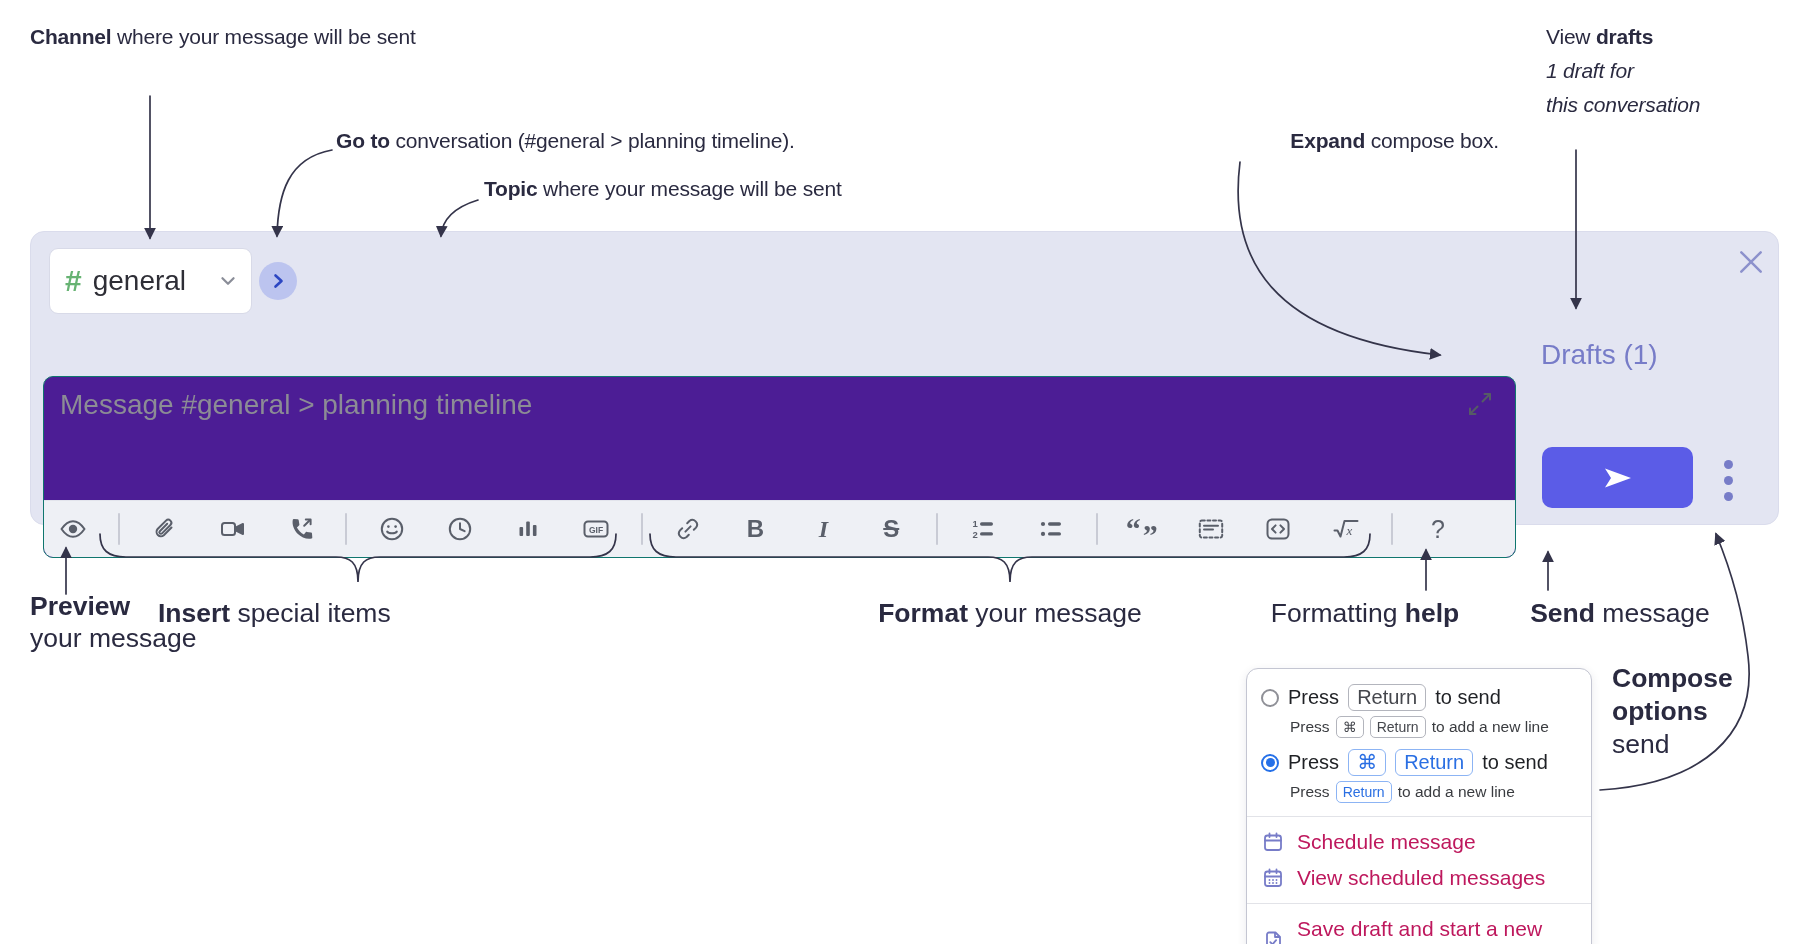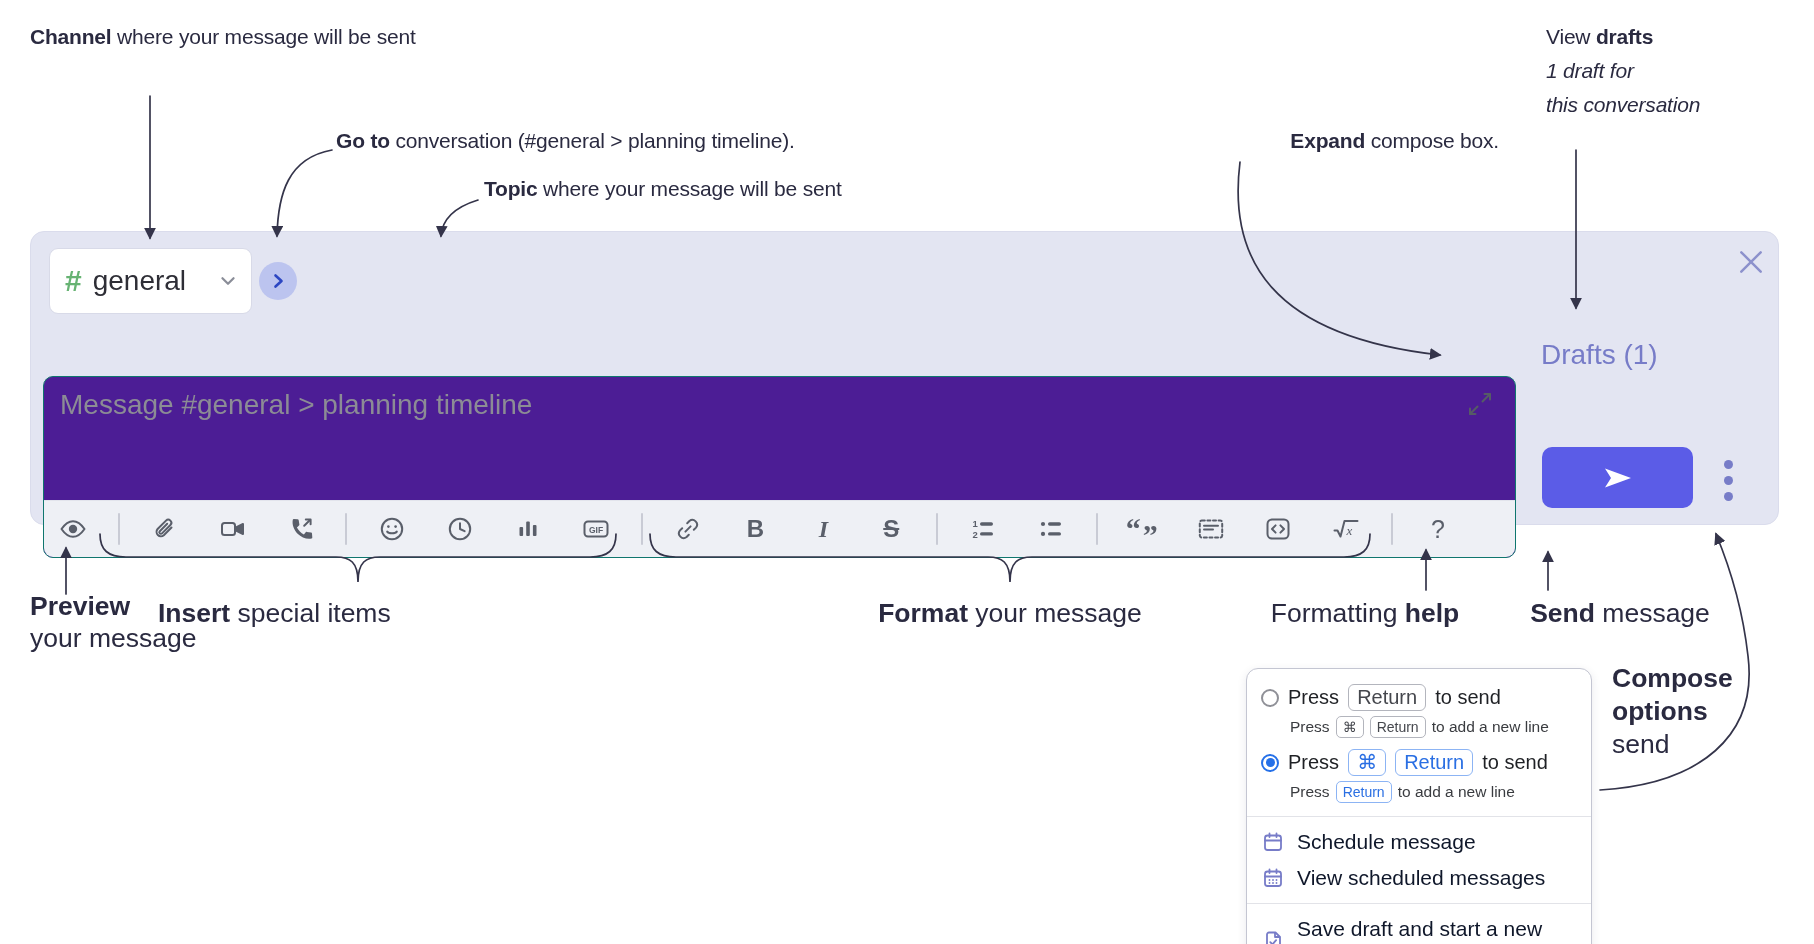--- a/index.html
+++ b/index.html
@@ -72,21 +72,21 @@
   .opt{padding:5px 14px 6px;cursor:pointer;}
   .mainline{display:flex;align-items:center;gap:9px;font-size:20px;color:#1f2125;}
   .radio{width:18px;height:18px;border-radius:50%;border:2px solid #8f9097;box-sizing:border-box;flex:none;}
   .radio.sel{border-color:var(--radio-blue,#2570e8);position:relative;}
   .radio.sel::after{content:"";position:absolute;inset:2.5px;background:var(--radio-blue,#2570e8);border-radius:50%;}
   .subline{margin:5px 0 0 29px;font-size:15.5px;color:#3a3c40;display:flex;align-items:center;gap:6px;}
   .key{border:1.5px solid #b3b5bd;border-radius:6px;padding:0 8px;line-height:25px;color:#45474d;background:#fff;display:inline-block;}
   .subline .key{line-height:20px;padding:0 6px;font-size:14px;border-radius:5px;}
   .opt.blue .key{border-color:#8cb4f4;color:var(--key-blue,#2a6fe3);}
   .mdiv{border:none;border-top:1px solid #e2e3e8;margin:7px 0;}
-  .mitem{display:flex;align-items:center;gap:13px;padding:6px 15px;font-size:21px;color:#0f172a;cursor:pointer;}
+  .mitem{display:flex;align-items:center;gap:13px;padding:6px 15px;font-size:21px;color:#be185d;cursor:pointer;}
   .micon{color:var(--purple,#777cc8);display:flex;flex:none;}
 </style>
 </head>
 <body>
 
 <div class="stage">
 
   <svg class="overlay" viewBox="0 0 1814 944">
     <defs>
       <marker id="arr" viewBox="0 0 10 10" refX="8.5" refY="5" markerWidth="7" markerHeight="7" orient="auto-start-reverse">

